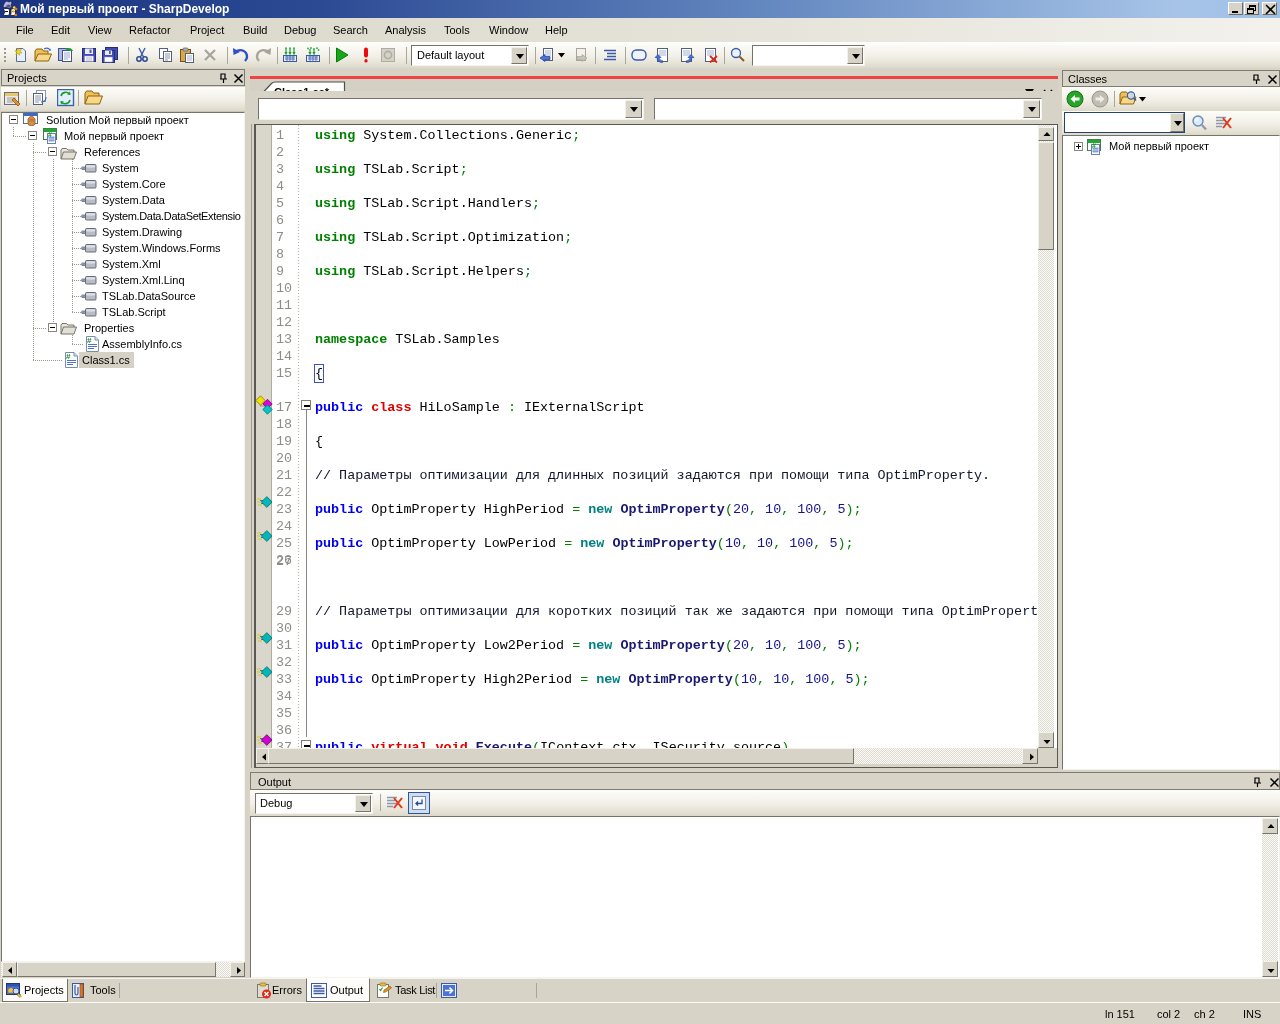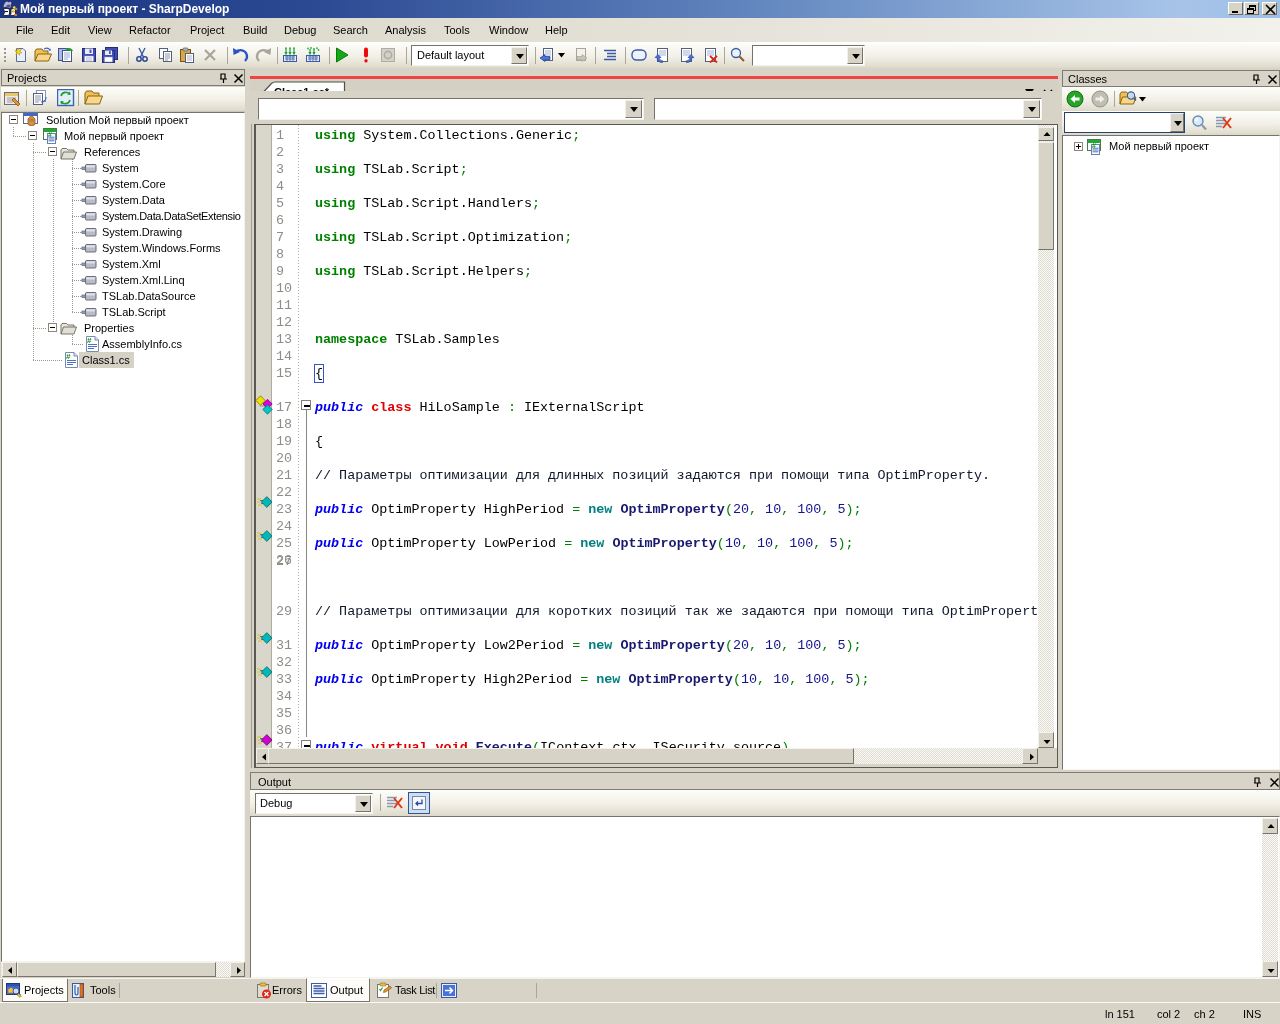--- a/index.html
+++ b/index.html
@@ -15,21 +15,21 @@
 .mono { font-family:"Liberation Mono", monospace; will-change:transform; }
 .arrowbtn { position:absolute; background:#d7d3c6; border:1px solid; border-color:#f2f1ec #76746b #76746b #f2f1ec; }
 .arrowbtn svg { position:absolute; left:0; top:0; }
 .track { background-color:#fbfaf7; background-image:linear-gradient(45deg,#dedbd2 25%,transparent 25%,transparent 75%,#dedbd2 75%),linear-gradient(45deg,#dedbd2 25%,transparent 25%,transparent 75%,#dedbd2 75%); background-size:2px 2px; background-position:0 0,1px 1px; }
 .cl { position:absolute; left:0; width:100%; height:17px; }
 .ln { position:absolute; left:20px; color:#8f8d85; }
 .ct { position:absolute; left:59px; white-space:pre; color:#000; }
 .fold { position:absolute; left:45px; top:1px; width:10px; height:10px; background:#fff; border:1px solid #857f76; }
 .fm { position:absolute; left:2px; top:4px; width:6px; height:2px; background:#000; }
 .k1 { color:#008000; font-weight:bold; }
-.k2 { color:#0000ee; font-weight:bold;font-style:italic; }
+.k2 { color:#0000ee; font-weight:bold; }
 .k3 { color:#e00000; font-weight:bold; }
 .k4 { color:#008080; font-weight:bold; }
 .ty { color:#191970; font-weight:bold; }
 .nm { color:#14148e; }
 .pn { color:#008000; }
 .cm { color:#0f172a; }
 </style>
 </head>
 <body>
 
@@ -590,20 +590,23 @@
 <div class="cl" style="top:425px;">
           <span class="ln">26</span>
         </div>
 <div class="cl" style="top:426px;">
           <span class="ln">27</span>
         </div>
 <div class="cl" style="top:476px;">
           <span class="ln">29</span>
           <span class="ct"><span class="cm">// Параметры оптимизации для коротких позиций так же задаются при помощи типа OptimProperty.</span></span>
         </div>
+<div class="cl" style="top:493px;">
+          <span class="ln">30</span>
+        </div>
 <div class="cl" style="top:510px;">
           <span class="ln">31</span>
           <span class="ct"><span class="k2">public</span> OptimProperty Low2Period <span class="pn">=</span> <span class="k4">new</span> <span class="ty">OptimProperty</span><span class="pn">(</span><span class="nm">20</span><span class="pn">,</span> <span class="nm">10</span><span class="pn">,</span> <span class="nm">100</span><span class="pn">,</span> <span class="nm">5</span><span class="pn">);</span></span>
         </div>
 <div class="cl" style="top:527px;">
           <span class="ln">32</span>
         </div>
 <div class="cl" style="top:544px;">
           <span class="ln">33</span>
           <span class="ct"><span class="k2">public</span> OptimProperty High2Period <span class="pn">=</span> <span class="k4">new</span> <span class="ty">OptimProperty</span><span class="pn">(</span><span class="nm">10</span><span class="pn">,</span> <span class="nm">10</span><span class="pn">,</span> <span class="nm">100</span><span class="pn">,</span> <span class="nm">5</span><span class="pn">);</span></span>

